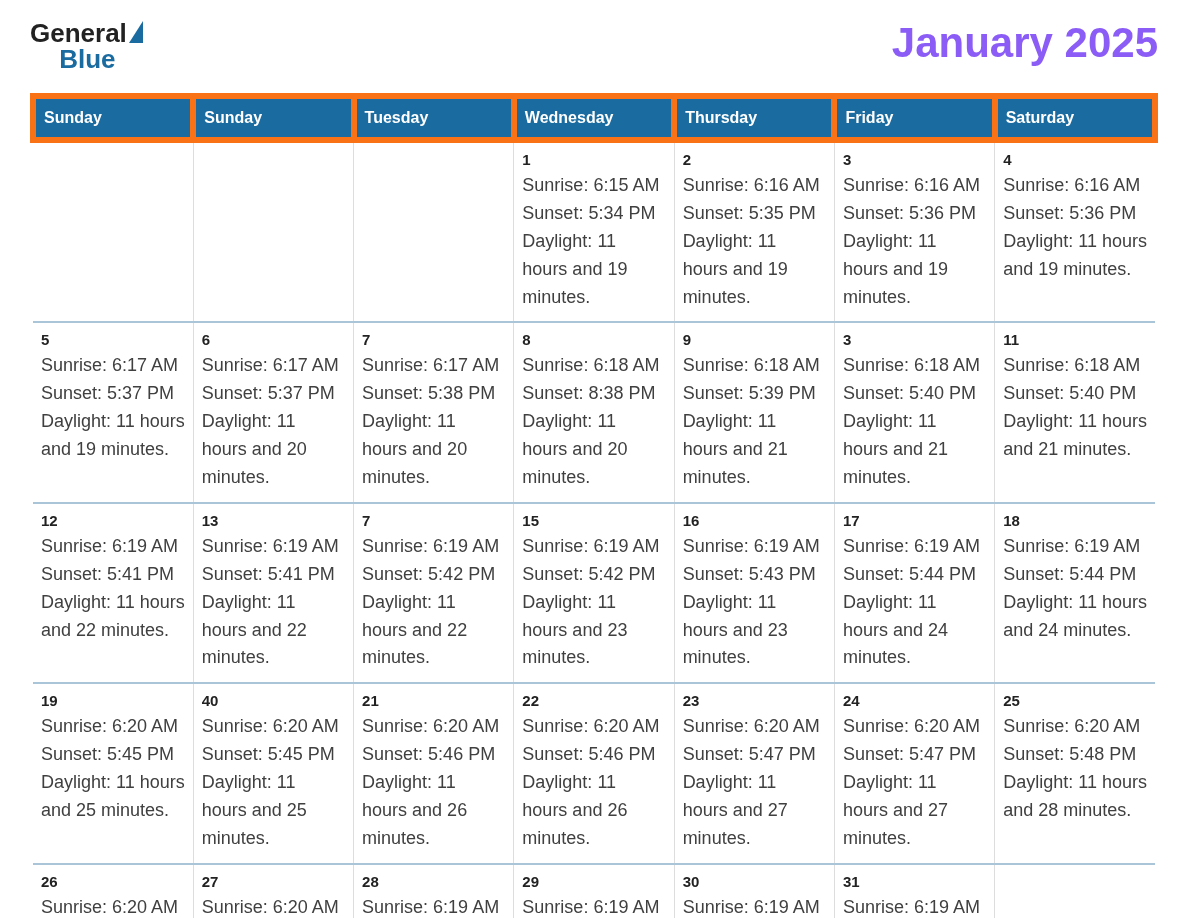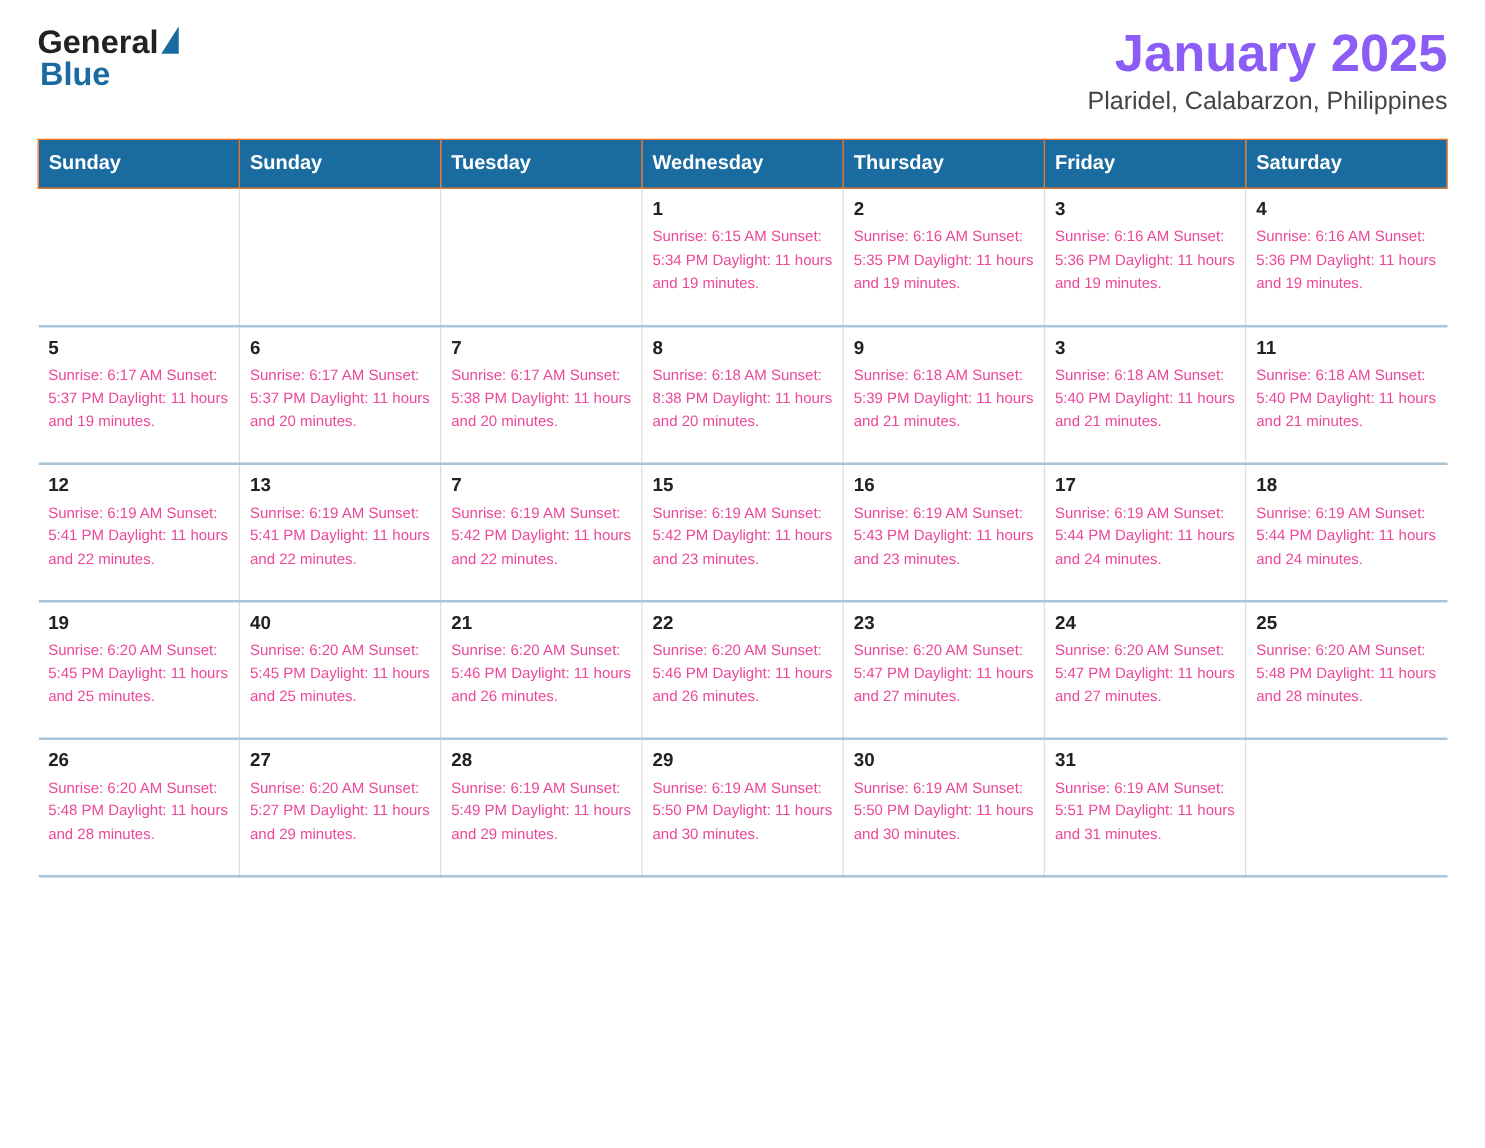--- a/index.html
+++ b/index.html
@@ -59,21 +59,21 @@
       border-collapse: collapse;
       table-layout: fixed;
     }
     .calendar-table thead tr th {
       background: #1a6ba0;
       color: #fff;
       font-size: 16px;
       font-weight: bold;
       padding: 10px 8px;
       text-align: left;
-      border: 1px solid #f97316;
+      border: 6px solid #f97316;
     }
     .calendar-table tbody tr {
       border-bottom: 2px solid #aac4d8;
     }
     .calendar-table tbody tr td {
       vertical-align: top;
       padding: 8px 8px 10px 8px;
       border-right: 1px solid #ddd;
       font-size: 13px;
       color: #222;
@@ -82,31 +82,31 @@
     .calendar-table tbody tr td:last-child {
       border-right: none;
     }
     .day-number {
       font-size: 15px;
       font-weight: bold;
       margin-bottom: 4px;
       display: block;
     }
     .day-info {
-      font-size: 12px;
+      font-size: 18px;
       line-height: 1.55;
-      color: #ec4899;
+      color: #404040;
     }
     .empty-cell {
       background: #fff;
     }
     .logo-wrapper {
       display: flex;
       flex-direction: column;
-      align-items: flex-start;
+      align-items: center;
     }
     .logo-row1 {
       display: flex;
       align-items: center;
     }
     .logo-row2 {
       display: flex;
       align-items: center;
       margin-top: -2px;
     }
@@ -119,21 +119,20 @@
     <div class="logo-row1">
       <span class="logo-text-general">General</span>
       <span class="logo-triangle"></span>
     </div>
     <div class="logo-row2">
       <span class="logo-blue">Blue</span>
     </div>
   </div>
   <div class="title-section">
     <div class="month-title">January 2025</div>
-    <div class="location-title">Plaridel, Calabarzon, Philippines</div>
   </div>
 </div>
 
 <table class="calendar-table">
   <thead>
     <tr>
     <th>Sunday</th>
         <th>Sunday</th>
         <th>Tuesday</th>
         <th>Wednesday</th>

